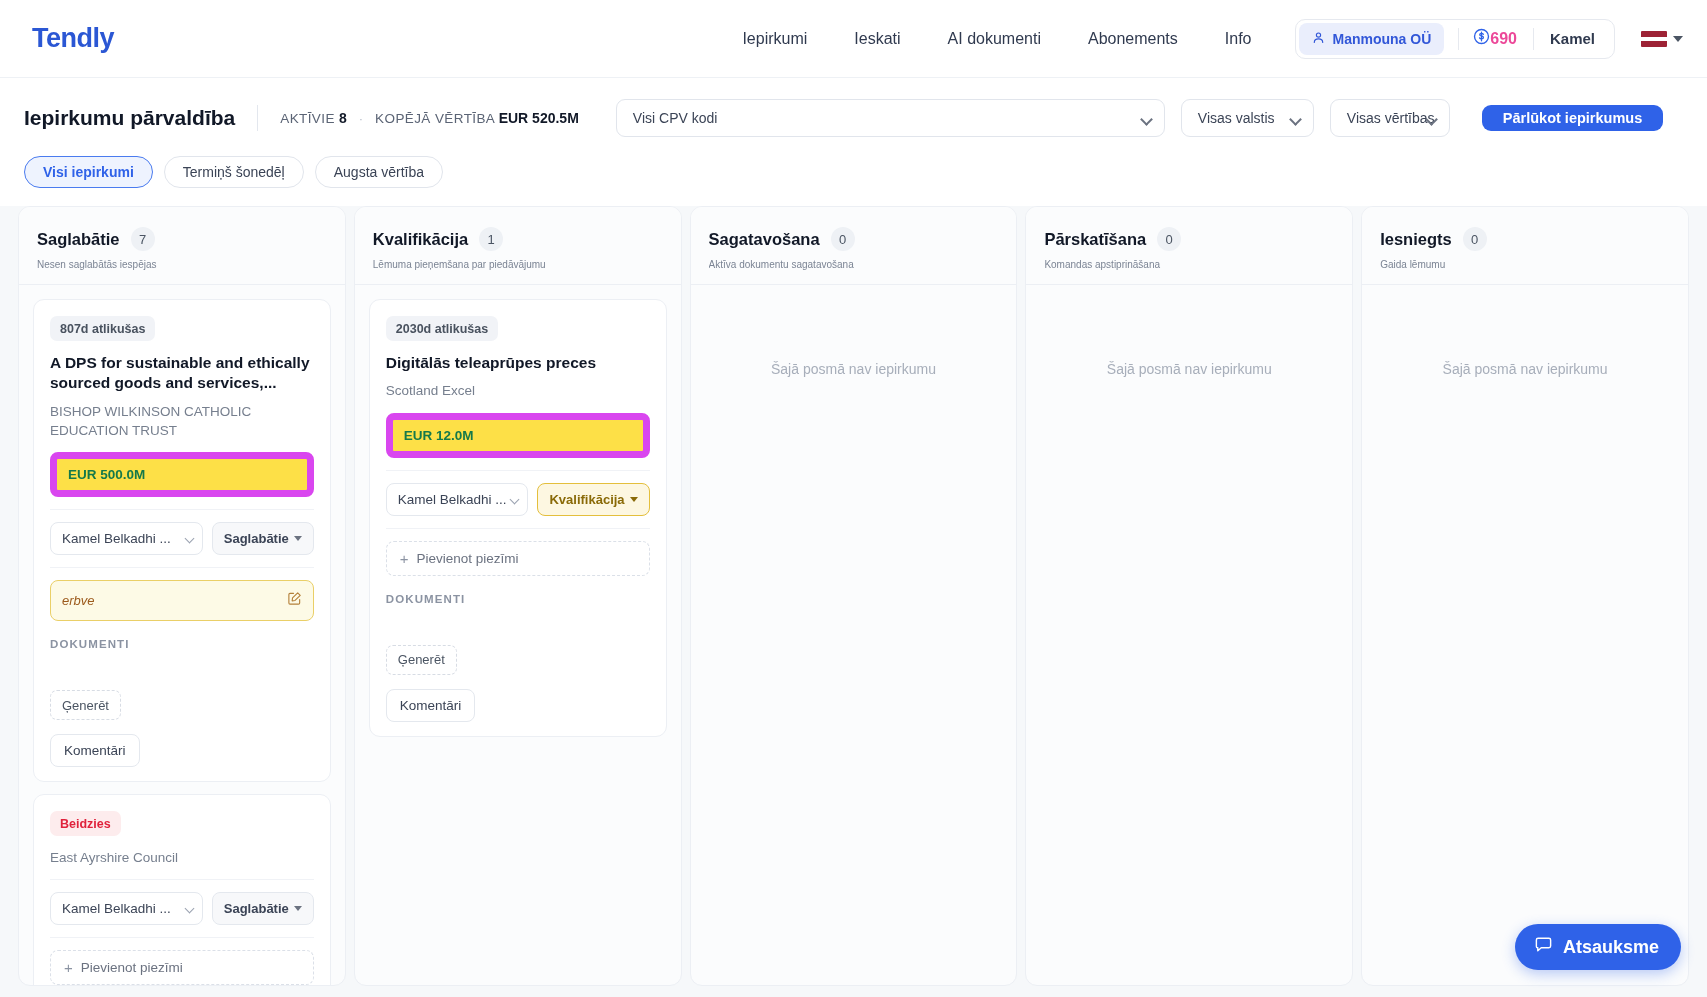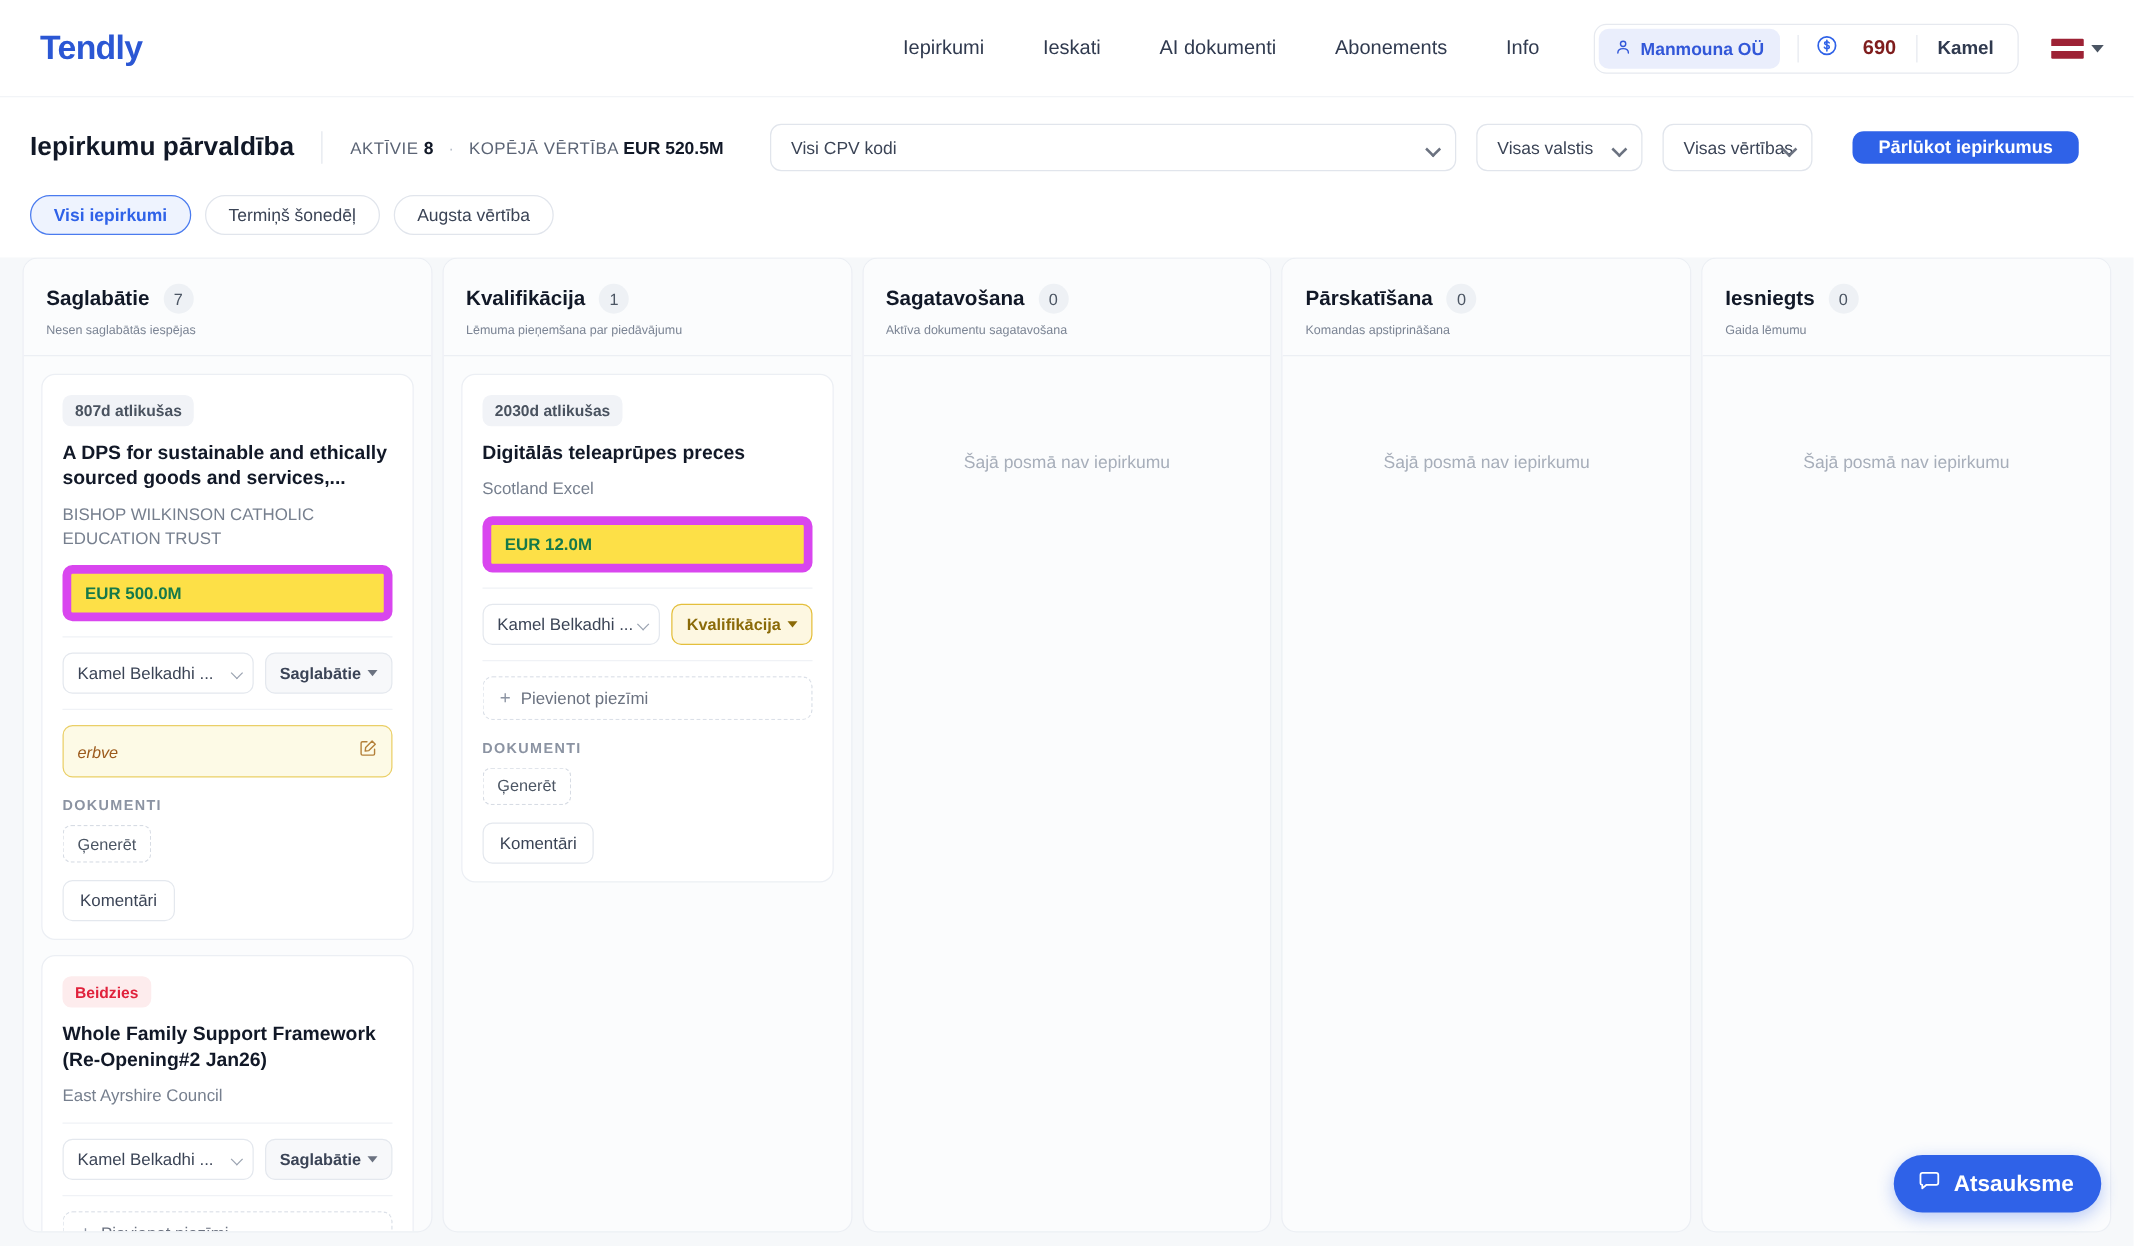--- a/index.html
+++ b/index.html
@@ -67,24 +67,24 @@
     color: #3257d8;
     font-size: 14px;
     font-weight: bold;
     cursor: pointer;
     white-space: nowrap;
   }
   .acct-sep { width: 1px; height: 22px; background: #e6e9ef; margin: 0 14px; }
   .acct-credits {
     display: flex;
     align-items: center;
-    gap: 20px;
+    gap: 0;
     font-size: 16px;
     font-weight: bold;
-    color: #7f1d1d;
+    color: #ec4899;
     cursor: pointer;
     padding-right: 2px;
   }
   .acct-user {
     font-size: 15px;
     font-weight: bold;
     color: #303a4f;
     padding: 0 16px 0 2px;
     cursor: pointer;
     white-space: nowrap;
@@ -373,20 +373,21 @@
   .gen-btn {
     border: 1px dashed #d7dce4;
     border-radius: 7px;
     background: #fff;
     height: 30px;
     display: inline-flex; align-items: center;
     padding: 0 11px;
     font-size: 13px;
     color: #4b5563;
     cursor: pointer;
+    margin-top: 31px;
   }
   .comments-btn {
     border: 1px solid #e4e8ee;
     border-radius: 8px;
     background: #fff;
     height: 33px;
     display: inline-flex; align-items: center;
     padding: 0 13px;
     font-size: 13.5px;
     color: #3b4456;
@@ -522,21 +523,20 @@
               </svg>
             </span>
           </div>
           <div class="docs-label">DOKUMENTI</div>
           <div class="gen-btn">Ģenerēt</div>
           <div><div class="comments-btn">Komentāri</div></div>
         </div>
 
         <div class="card">
           <div class="badge expired">Beidzies</div>
-          <div class="card-title">Whole Family Support Framework (Re-Opening#2 Jan26)</div>
           <div class="card-buyer">East Ayrshire Council</div>
           <div class="card-divider"></div>
           <div class="ctl-row">
             <div class="owner-sel">Kamel Belkadhi ...</div>
             <div class="stage-btn">
               <span>Saglabātie</span>
               <span class="sb-caret"></span>
             </div>
           </div>
           <div class="card-divider"></div>

